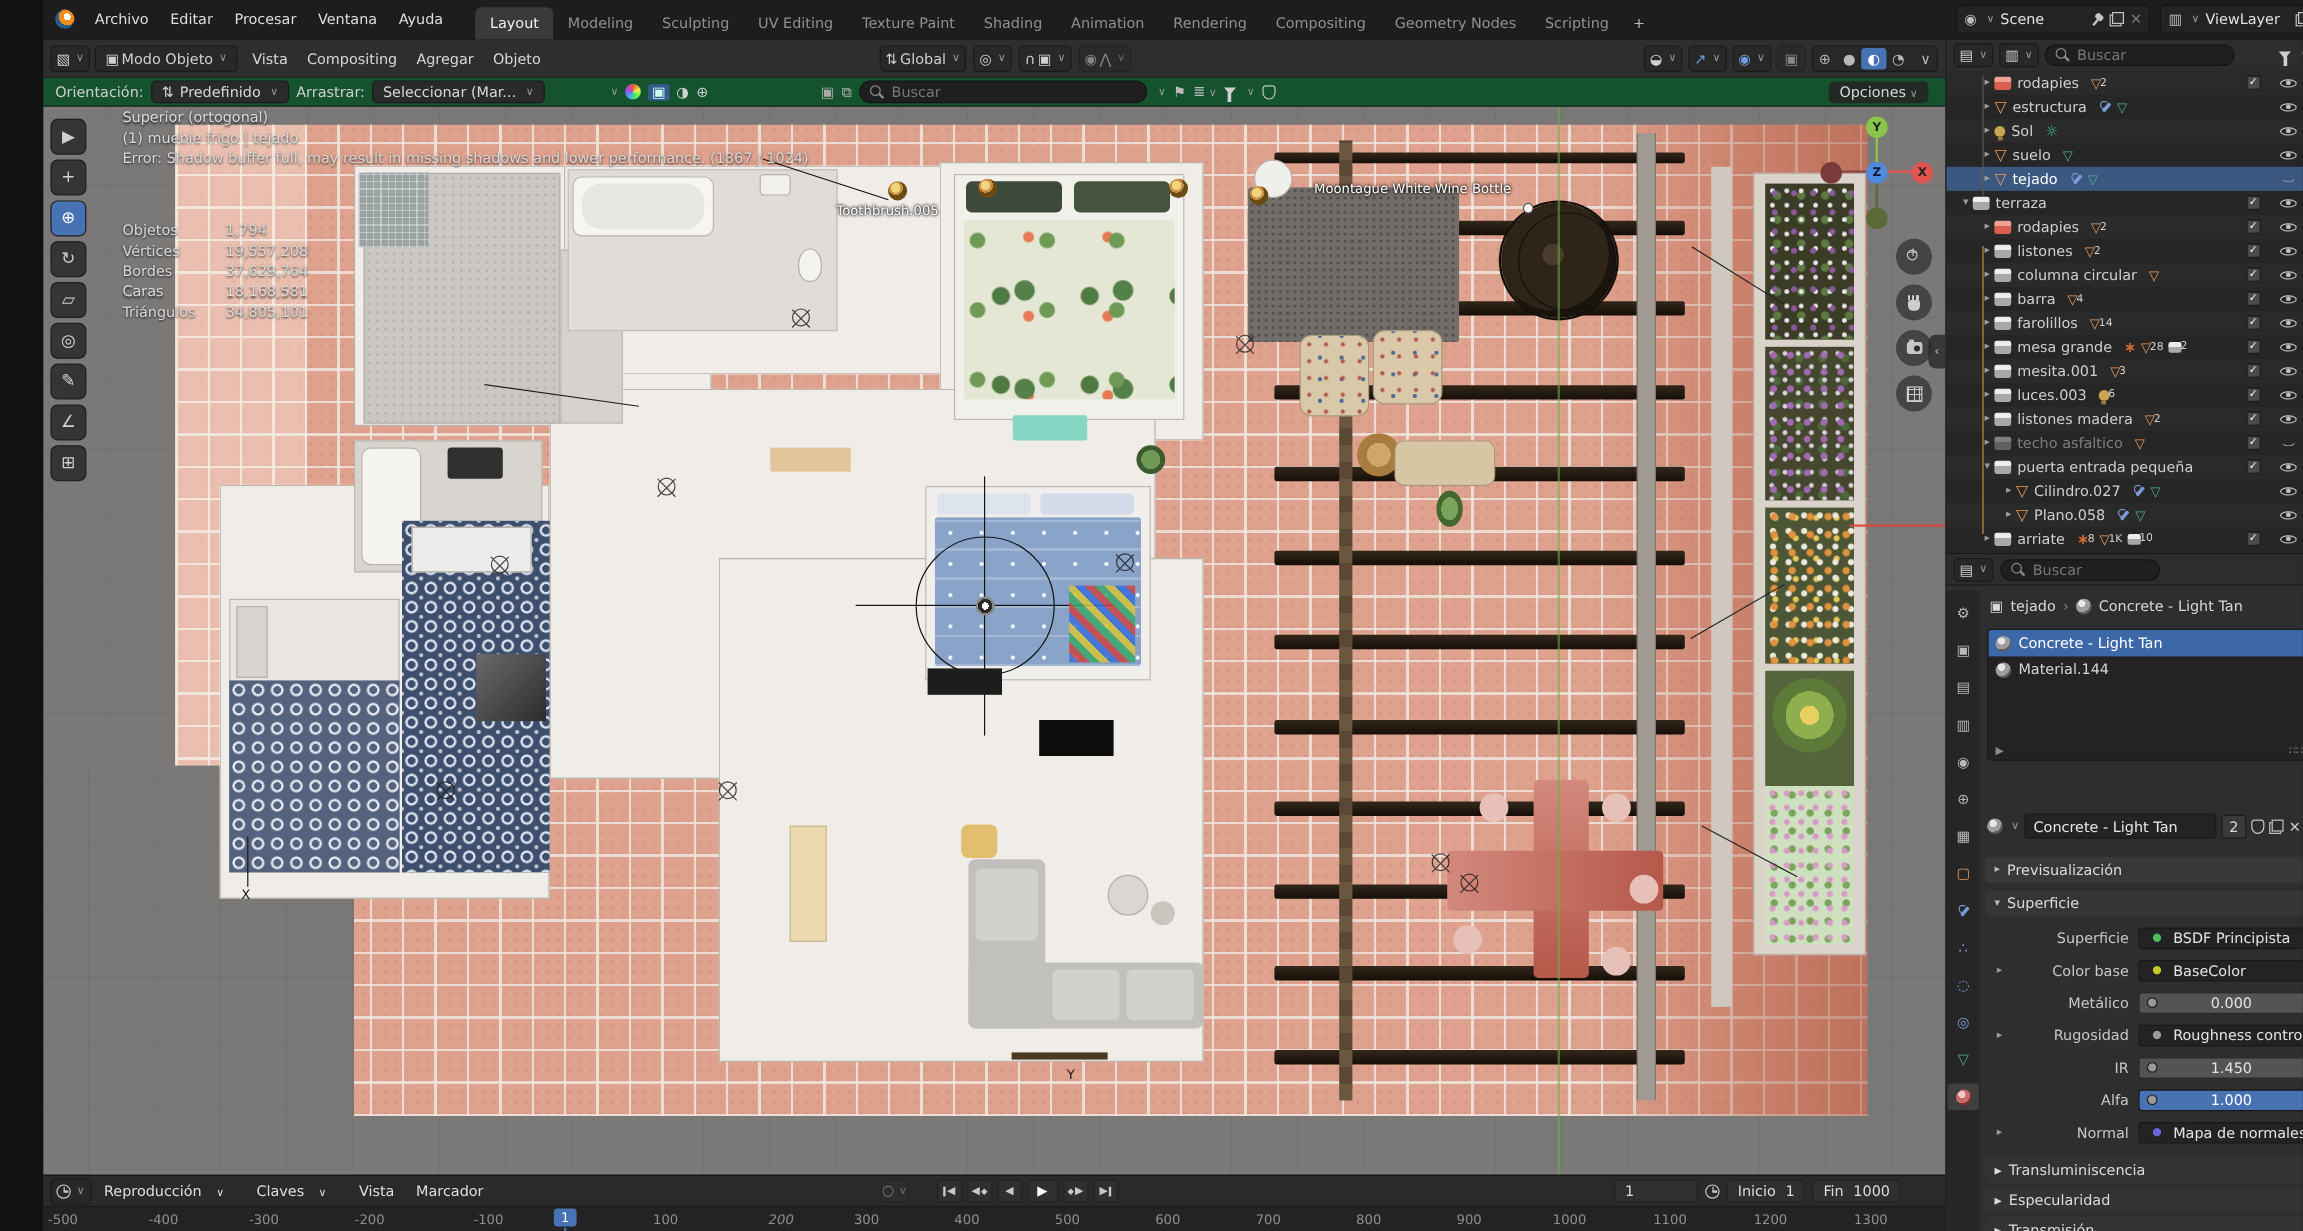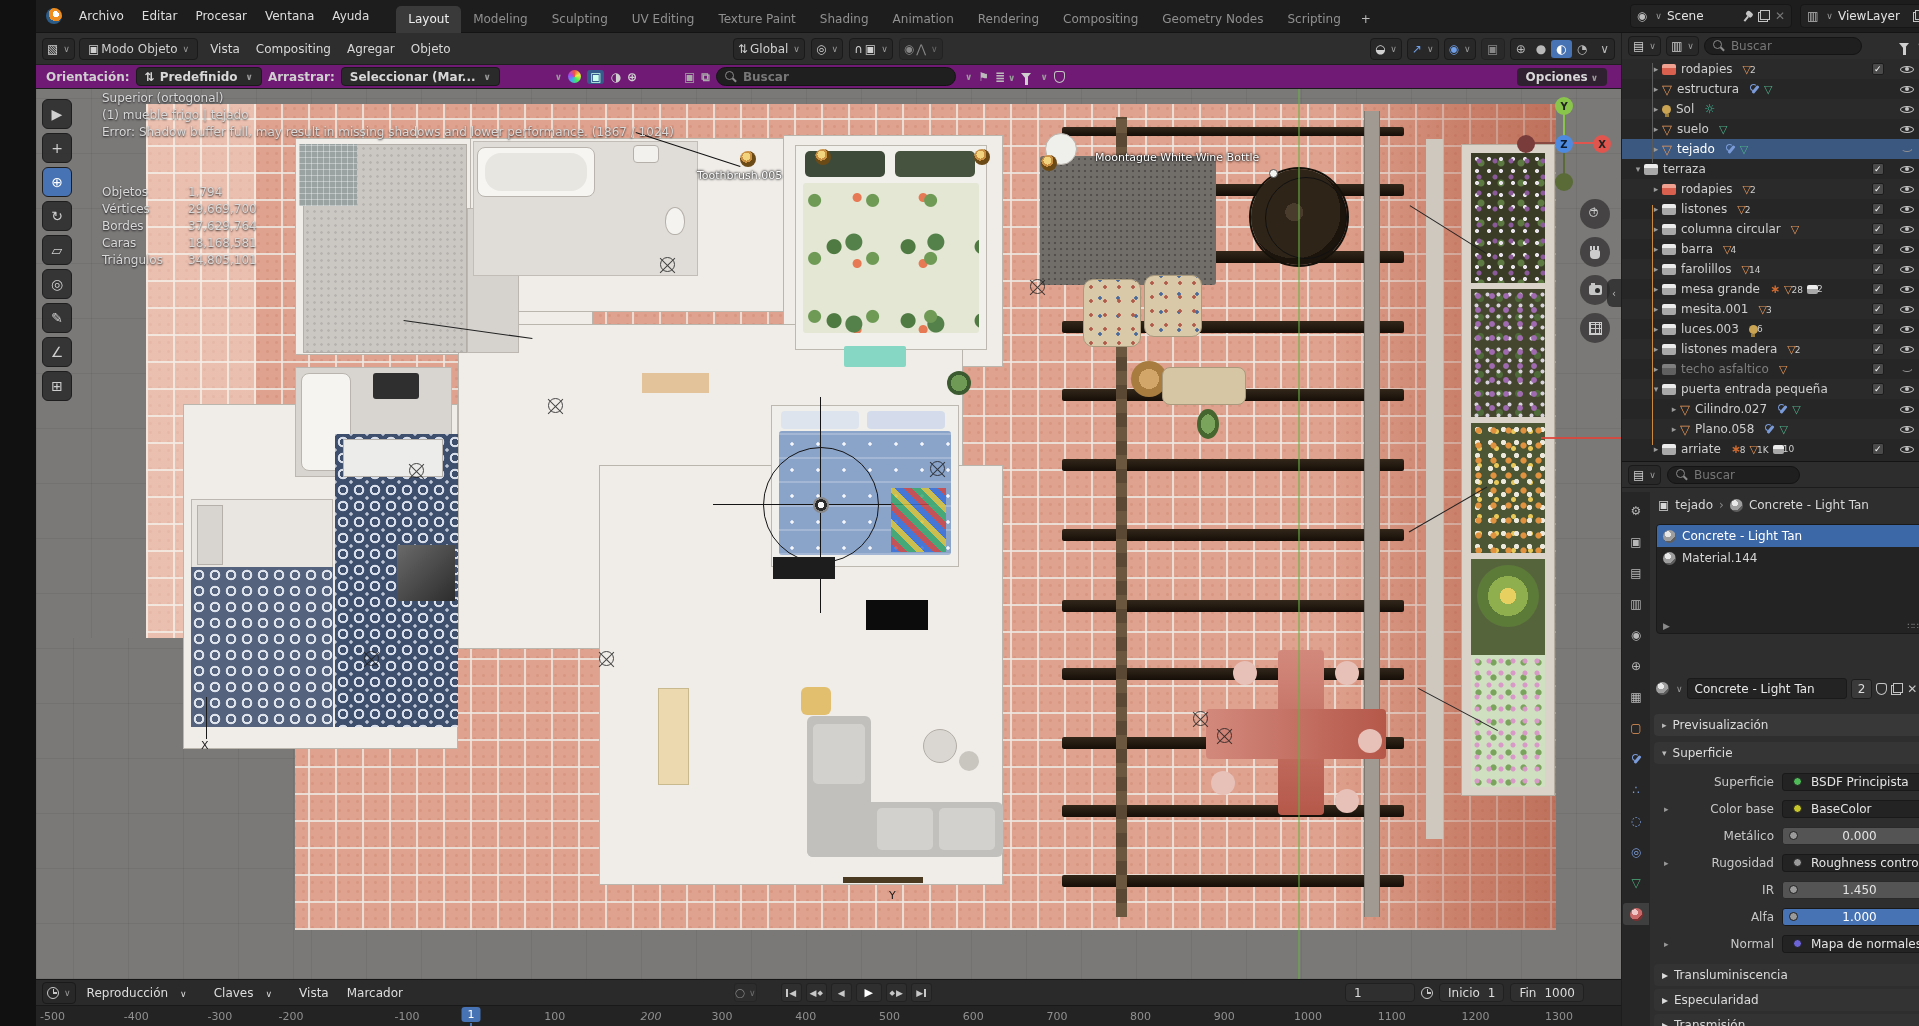--- a/index.html
+++ b/index.html
@@ -41,22 +41,22 @@
   .c-mid { position:absolute; left:697px; display:flex; gap:6px; align-items:center; }
   .c-right { position:absolute; right:6px; display:flex; gap:5px; align-items:center; }
   .iconbtn { background:#282828; border:1px solid #1a1a1a; border-radius:4px; height:22px; min-width:24px;
              display:inline-flex; align-items:center; justify-content:center; gap:2px; padding:0 4px; }
   .blue { color:#6f9fe8; }
   .shade-group { display:flex; background:#282828; border:1px solid #1a1a1a; border-radius:4px; height:22px; align-items:center; }
   .shade-group span { padding:2px 5px; color:#b8b8b8; font-size:12px; }
   .shade-group span.active { background:#4772b3; color:#fff; border-radius:3px; }
 
   
-  #tsb { position:relative; height:24px; background:#701a75; border-bottom:1px solid #1c1c1c;
-         display:flex; align-items:center; padding-left:10px; gap:6px; font-size:12px;font-weight:bold; }
+  #tsb { position:relative; height:24px; background:#14532d; border-bottom:1px solid #1c1c1c;
+         display:flex; align-items:center; padding-left:10px; gap:6px; font-size:12px; }
   #tsb .lab { color:#cfcfcf; }
   #tsb .widget { height:19px; background:#2a2a2a; }
   .srch { background:#1f1f1f; border:1px solid #141414; border-radius:10px; height:19px;
           display:flex; align-items:center; gap:6px; padding:0 8px; color:#777; }
   #tsb-search-group { position:absolute; left:648px; display:flex; gap:6px; align-items:center; }
   #opt-btn { position:absolute; right:14px; background:rgba(35,35,35,.85); border-radius:4px;
              padding:2px 9px; color:#d8d8d8; }
 
   
   #vp { position:relative; height:890px; background:#7b7878; overflow:hidden; }
@@ -525,21 +525,21 @@
         <div>(1) mueble frigo | tejado</div>
         <div>Error: Shadow buffer full, may result in missing shadows and lower performance. (1867 / 1024)</div>
       </div>
       <div id="vp-stats">
           <span class="srow">
             <span class="sl">Objetos</span>
             <span class="sv">1,794</span>
           </span>
           <span class="srow">
             <span class="sl">Vértices</span>
-            <span class="sv">29,669,700</span>
+            <span class="sv">19,557,208</span>
           </span>
           <span class="srow">
             <span class="sl">Bordes</span>
             <span class="sv">37,629,764</span>
           </span>
           <span class="srow">
             <span class="sl">Caras</span>
             <span class="sv">18,168,581</span>
           </span>
           <span class="srow">
@@ -620,21 +620,21 @@
           <span class="tl-field">
             <span>Fin</span>
             <span>1000</span>
             </span>
         </span>
       </div>
       <div id="ruler">
           <span class="tick" style="left: 16.5px;">-500</span>
           <span class="tick" style="left: 100.2px;">-400</span>
           <span class="tick" style="left: 183.9px;">-300</span>
-          <span class="tick" style="left: 255px;">-200</span>
+          <span class="tick" style="left: 272px;">-200</span>
           <span class="tick" style="left: 371px;">-100</span>
           <span class="cur" style="left: 435px;">1</span>
           <span class="phline" style="left: 435px;"></span>
           <span class="tick" style="left: 518.7px;">100</span>
           <span class="tick" style="left: 615px; font-style: italic;">200</span>
           <span class="tick" style="left: 686.1px;">300</span>
           <span class="tick" style="left: 769.8px;">400</span>
           <span class="tick" style="left: 853.5px;">500</span>
           <span class="tick" style="left: 937.2px;">600</span>
           <span class="tick" style="left: 1020.9px;">700</span>

